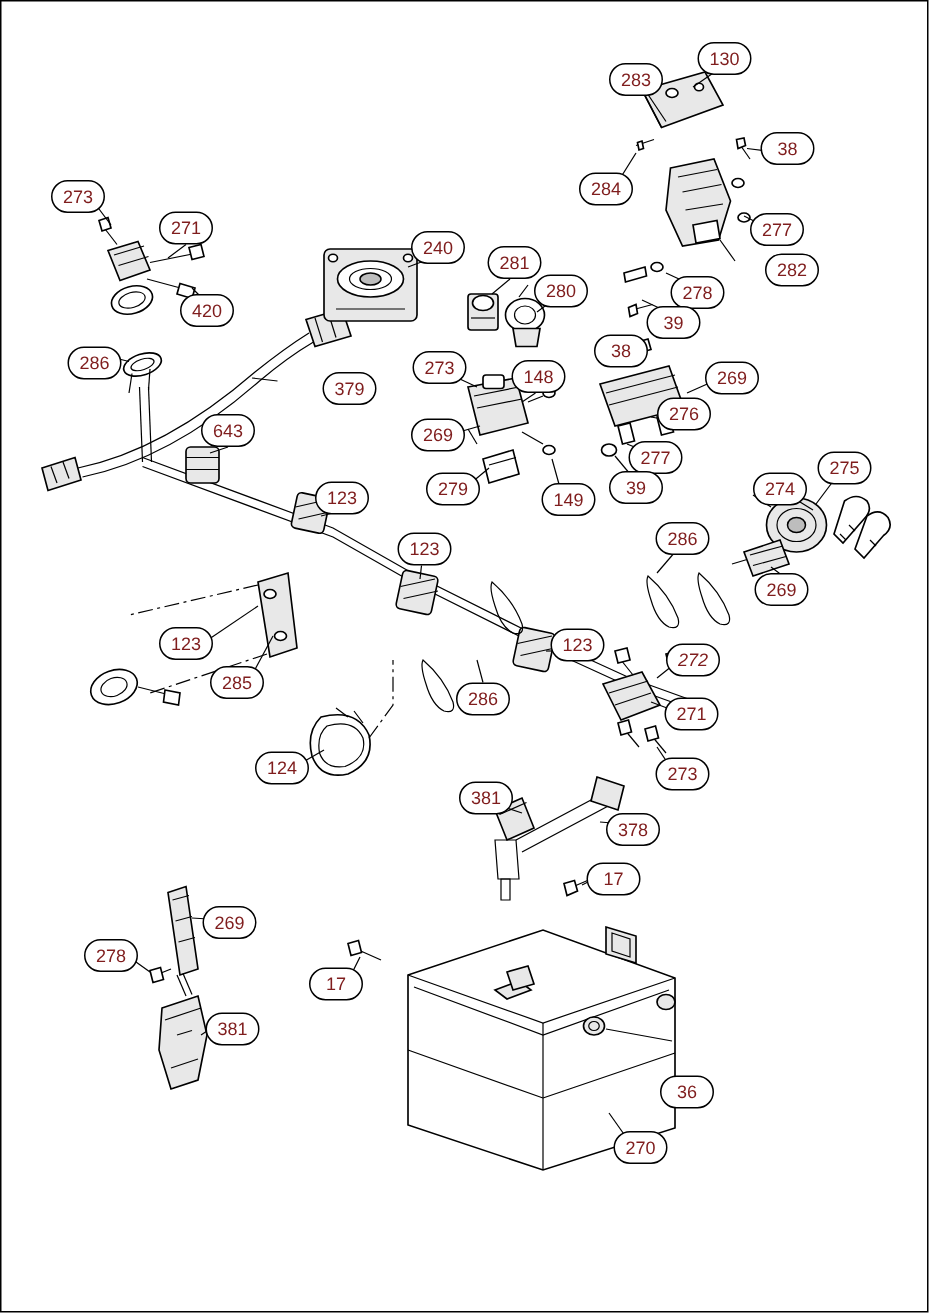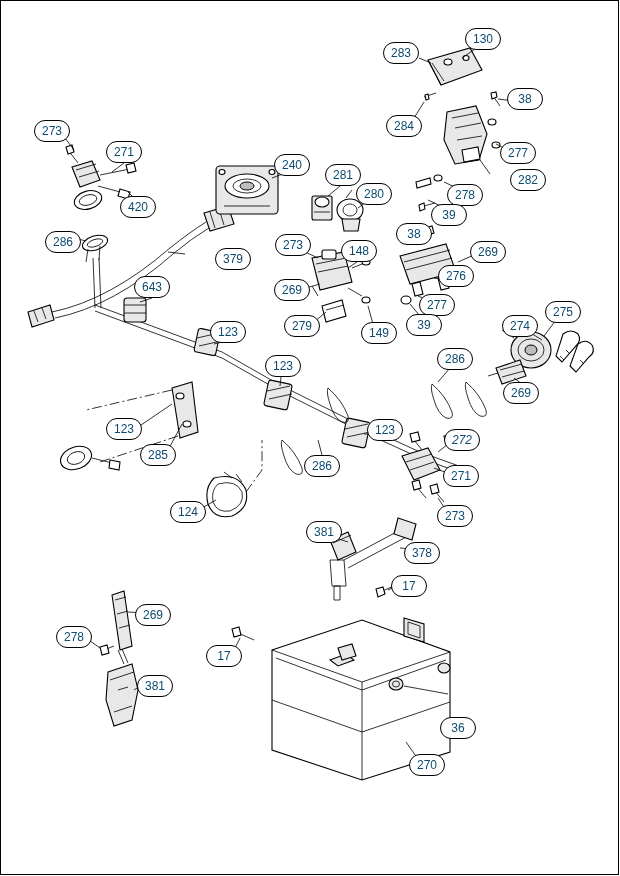--- a/index.html
+++ b/index.html
@@ -32,21 +32,21 @@
   }
   .callout {
     position: absolute;
     width: 36px;
     height: 22px;
     margin-left: -18px;
     margin-top: -11px;
     border: 1.4px solid #000000;
     border-radius: 11px;
     background: #ffffff;
-    color: #0c4a6e;
+    color: #7f1d1d;
     font-size: 12px;
     line-height: 20px;
     text-align: center;
     font-family: "Liberation Sans", sans-serif;
     box-sizing: border-box;
   }
   .dline {
     stroke: #000000;
     stroke-width: 0.8;
     fill: none;
@@ -393,21 +393,21 @@
       <div class="callout" style="left: 293px; top: 245px;">273</div>
       <div class="callout" style="left: 359px; top: 251px;">148</div>
       <div class="callout" style="left: 292px; top: 290px;">269</div>
       <div class="callout" style="left: 302px; top: 326px;">279</div>
       <div class="callout" style="left: 379px; top: 333px;">149</div>
       <div class="callout" style="left: 414px; top: 234px;">38</div>
       <div class="callout" style="left: 488px; top: 252px;">269</div>
       <div class="callout" style="left: 456px; top: 276px;">276</div>
       <div class="callout" style="left: 437px; top: 305px;">277</div>
       <div class="callout" style="left: 424px; top: 325px;">39</div>
-      <div class="callout" style="left: 401px; top: 53px;">283</div>
+      <div class="callout" style="left: 424px; top: 53px;">283</div>
       <div class="callout" style="left: 483px; top: 39px;">130</div>
       <div class="callout" style="left: 404px; top: 126px;">284</div>
       <div class="callout" style="left: 525px; top: 99px;">38</div>
       <div class="callout" style="left: 518px; top: 153px;">277</div>
       <div class="callout" style="left: 528px; top: 180px;">282</div>
       <div class="callout" style="left: 465px; top: 195px;">278</div>
       <div class="callout" style="left: 449px; top: 215px;">39</div>
       <div class="callout" style="left: 563px; top: 312px;">275</div>
       <div class="callout" style="left: 520px; top: 326px;">274</div>
       <div class="callout" style="left: 521px; top: 393px;">269</div>

